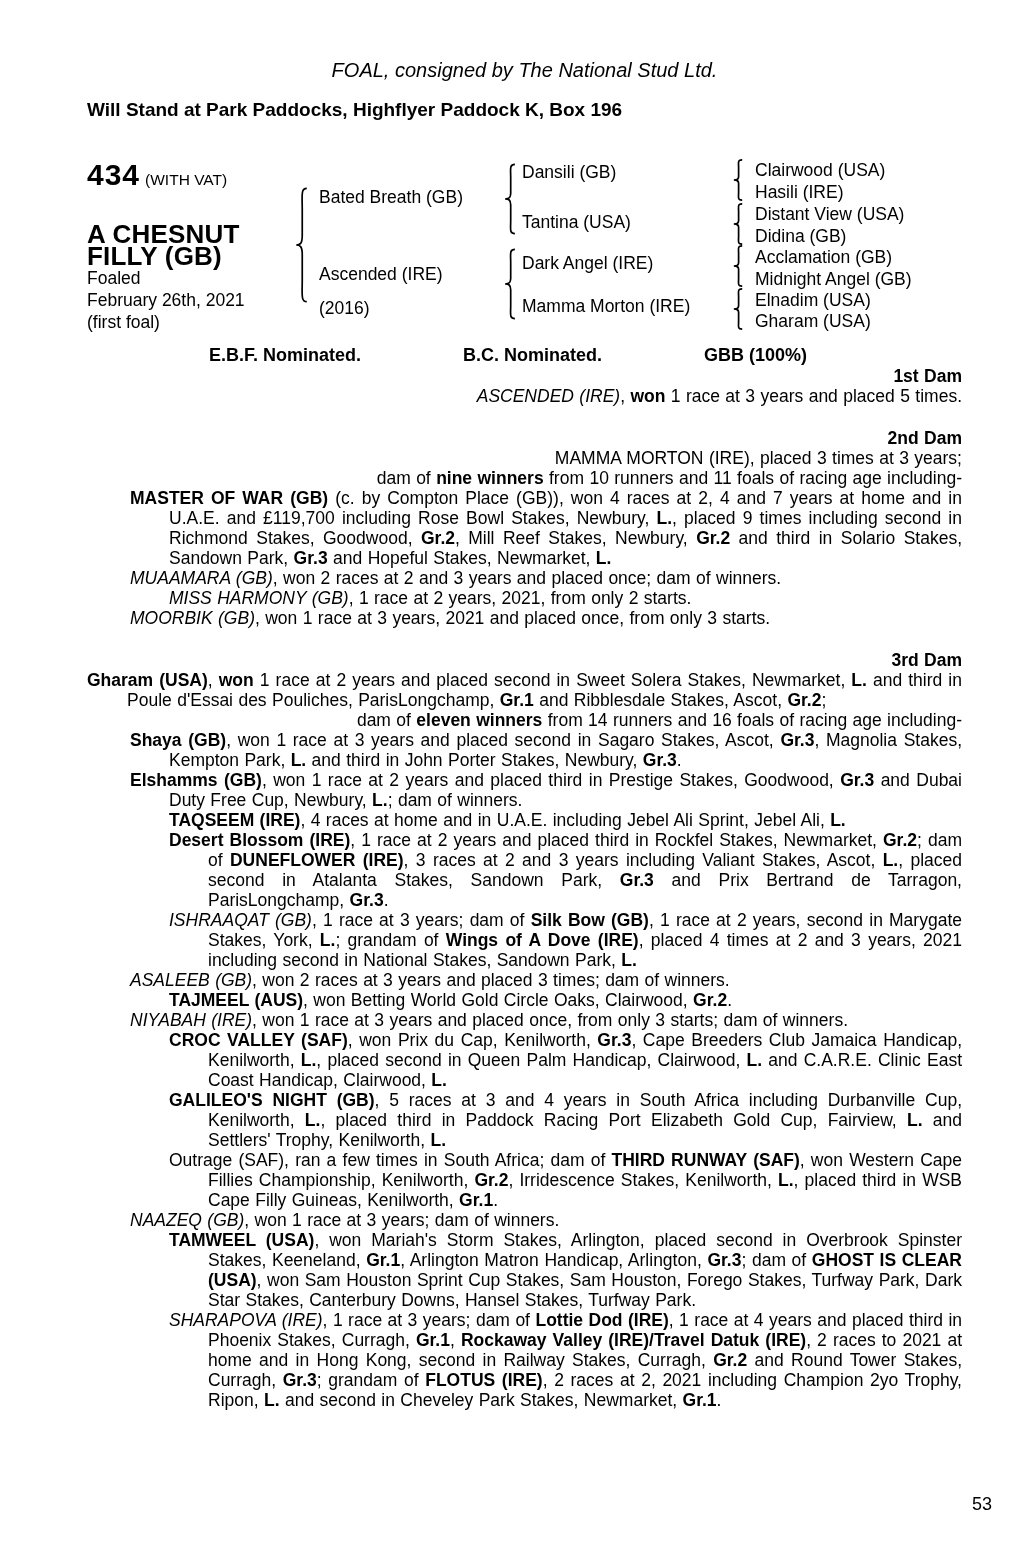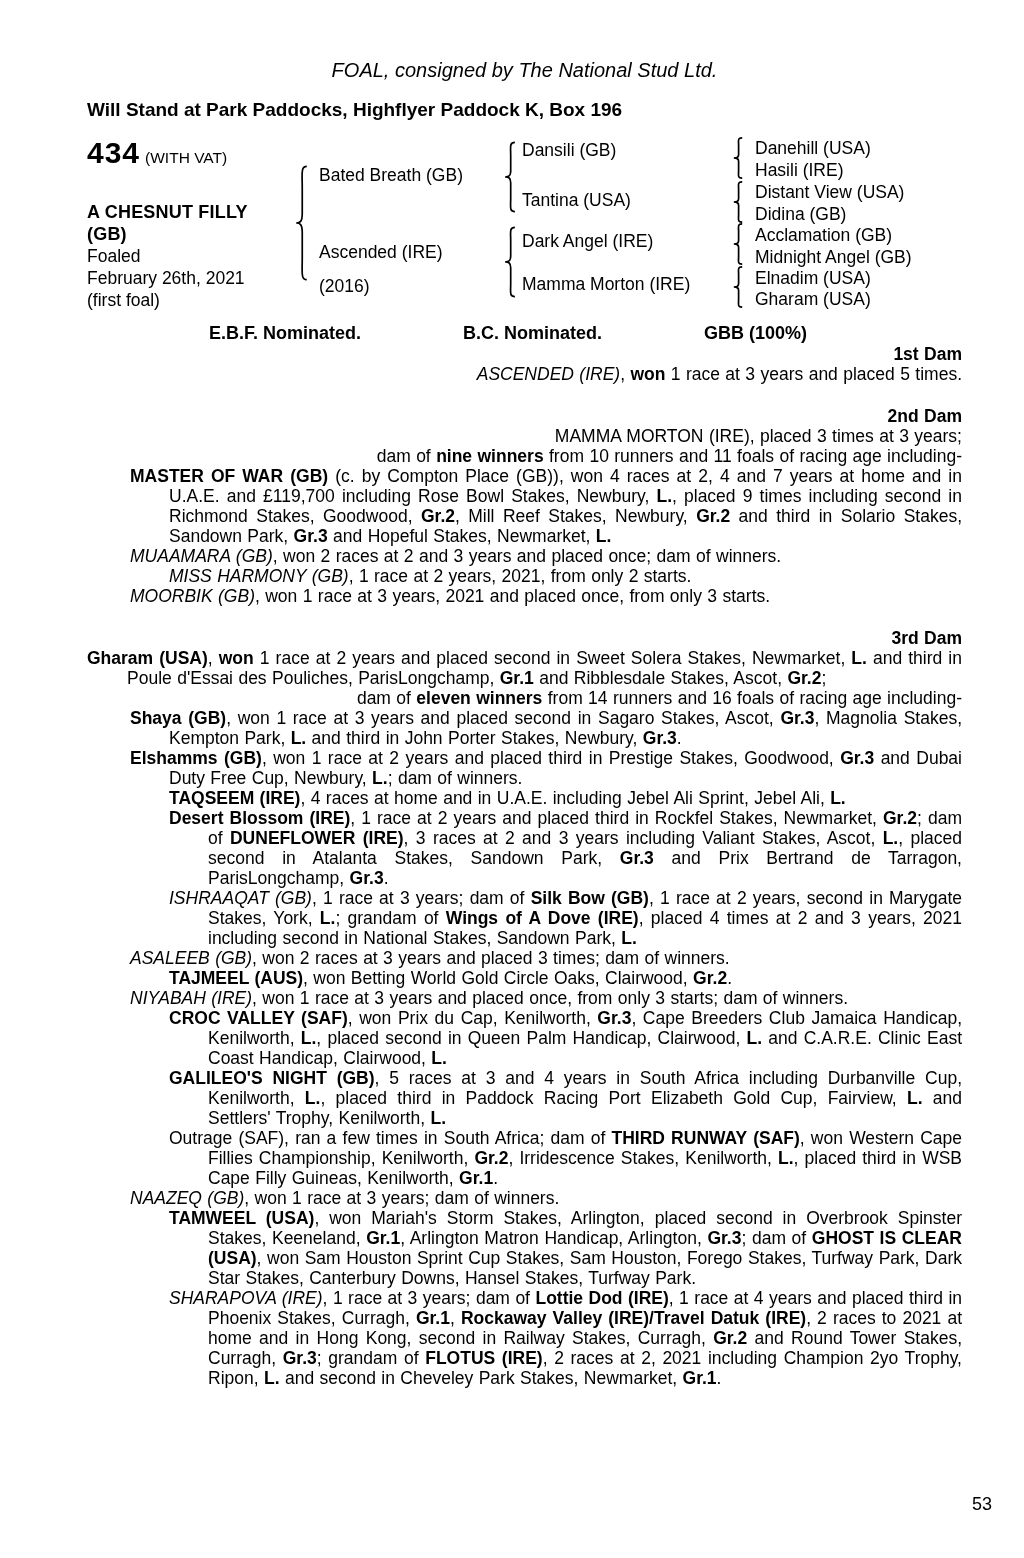--- a/index.html
+++ b/index.html
@@ -7,27 +7,27 @@
     position:relative;width:1024px;height:1558px;margin:0 auto;background:#ffffff;
     font-family:"Liberation Sans",sans-serif;color:#000;font-size:17.5px;line-height:20px;
     overflow:hidden;
     padding-left:12px;
   }
   .content{padding:58px 74px 0 75px;}
   .consignor{text-align:center;font-style:italic;font-size:20px;line-height:24px;}
   .stand-line{font-weight:700;font-size:19px;line-height:22px;margin-top:17px;}
 
   
-  .ped{position:relative;height:178px;margin-top:16px;}
+  .ped{position:relative;height:178px;margin-top:38px;}
   .abs{position:absolute;white-space:nowrap;}
   .colA{left:0;top:0;width:212px;white-space:normal;}
   .lot-line{line-height:32px;}
   .lot-number{font-size:30px;font-weight:700;letter-spacing:1px;}
   .lot-vat{font-size:15.5px;margin-left:5px;}
-  .horse-name{font-weight:700;font-size:18px;line-height:22px;width:200px;margin-top:27px;letter-spacing:.2px;}
+  .horse-name{font-weight:700;font-size:26px;line-height:22px;width:200px;margin-top:27px;letter-spacing:.2px;}
   .foal-line{line-height:22px;}
   .pname{line-height:20px;}
   .brace{position:absolute;}
   .brace path{stroke:#000;fill:none;stroke-width:1.7;vector-effect:non-scaling-stroke;}
 
   .noms{display:flex;justify-content:space-between;font-weight:700;font-size:18px;line-height:20px;margin-top:8px;padding:0 155px 0 122px;text-align:right;}
 
   
   .bodytext{margin-top:1px;}
   .para{margin:0;word-spacing:.03em;text-align:right;}
@@ -83,21 +83,21 @@
         </svg>
       <svg class="brace" style="left:645px;top:44px" width="12" height="42" viewBox="0 0 20 100" preserveAspectRatio="none">
           <path d="M17 2 C9 2 11 8 11 20 L11 42 C11 49 8 50 3 50 C8 50 11 51 11 58 L11 80 C11 92 9 98 17 98"></path>
         </svg>
       <svg class="brace" style="left:645px;top:86px" width="12" height="42" viewBox="0 0 20 100" preserveAspectRatio="none">
           <path d="M17 2 C9 2 11 8 11 20 L11 42 C11 49 8 50 3 50 C8 50 11 51 11 58 L11 80 C11 92 9 98 17 98"></path>
         </svg>
       <svg class="brace" style="left:645px;top:129px" width="12" height="42" viewBox="0 0 20 100" preserveAspectRatio="none">
           <path d="M17 2 C9 2 11 8 11 20 L11 42 C11 49 8 50 3 50 C8 50 11 51 11 58 L11 80 C11 92 9 98 17 98"></path>
         </svg>
-      <div class="abs pname" style="left:668px;top:1px">Danehill (USA)</div>
+      <div class="abs pname" style="left:668px;top:1px">Clairwood (USA)</div>
       <div class="abs pname" style="left:668px;top:23px">Hasili (IRE)</div>
       <div class="abs pname" style="left:668px;top:45px">Distant View (USA)</div>
       <div class="abs pname" style="left:668px;top:67px">Didina (GB)</div>
       <div class="abs pname" style="left:668px;top:88px">Acclamation (GB)</div>
       <div class="abs pname" style="left:668px;top:110px">Midnight Angel (GB)</div>
       <div class="abs pname" style="left:668px;top:131px">Elnadim (USA)</div>
       <div class="abs pname" style="left:668px;top:152px">Gharam (USA)</div>
     </div>
 
     <div class="noms">

